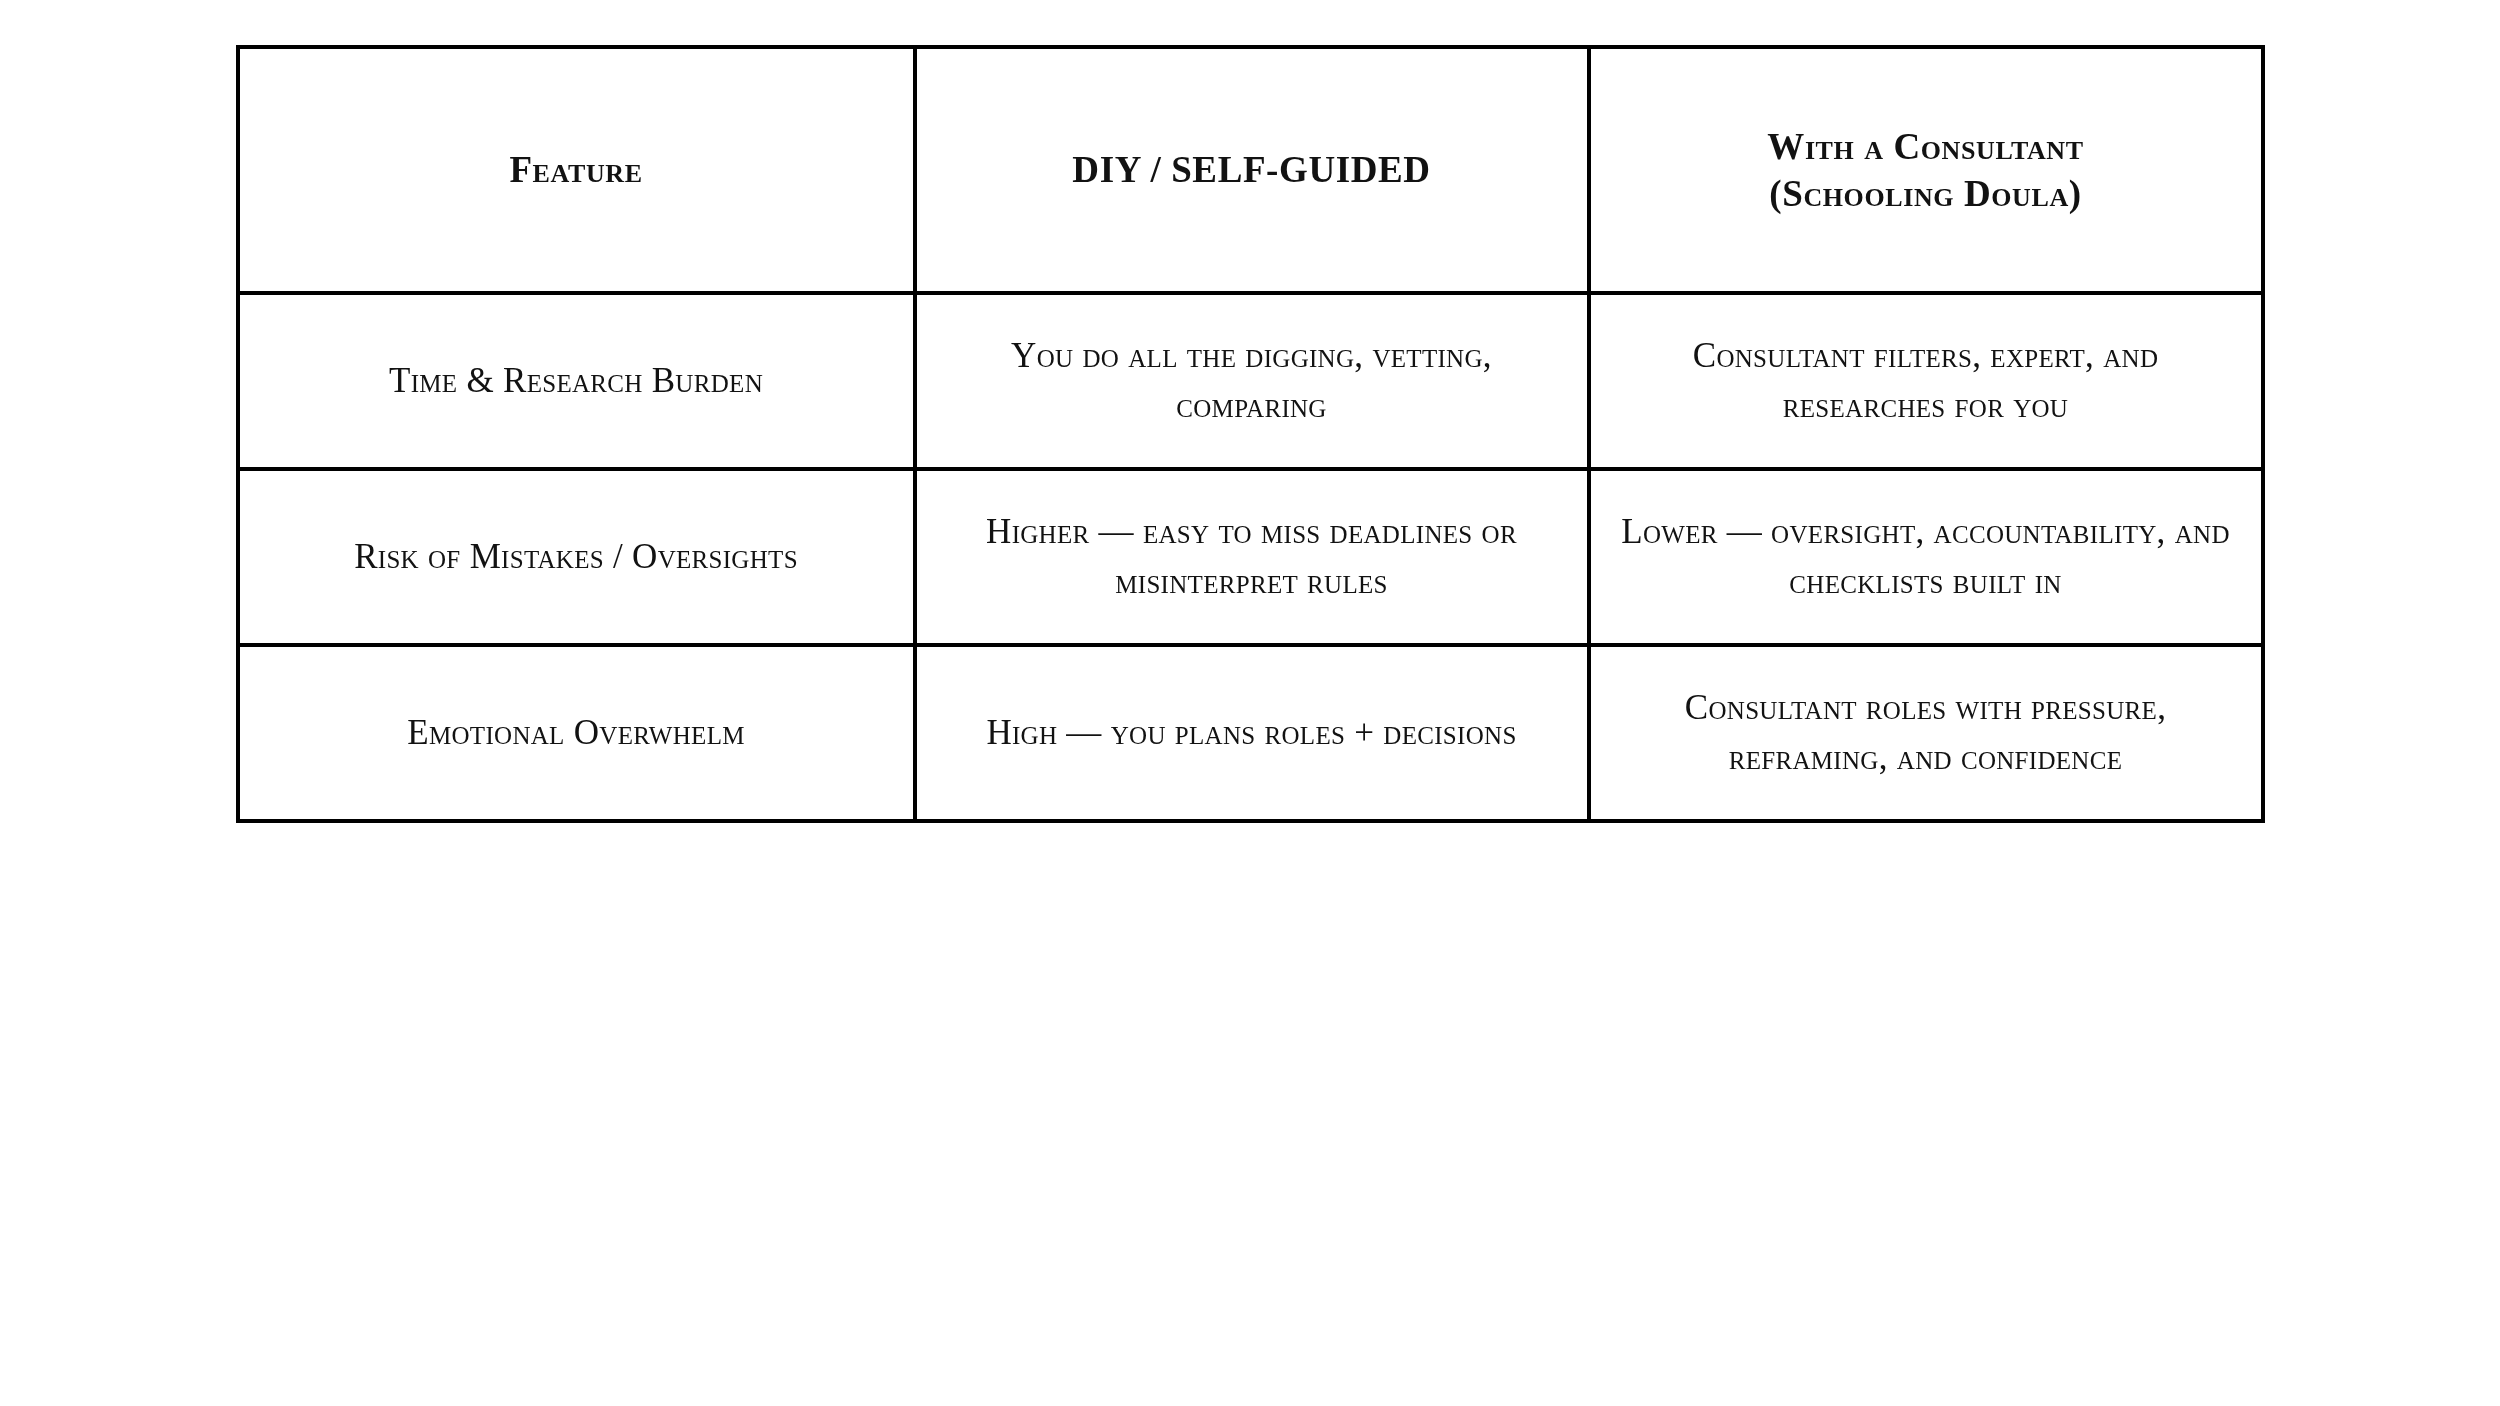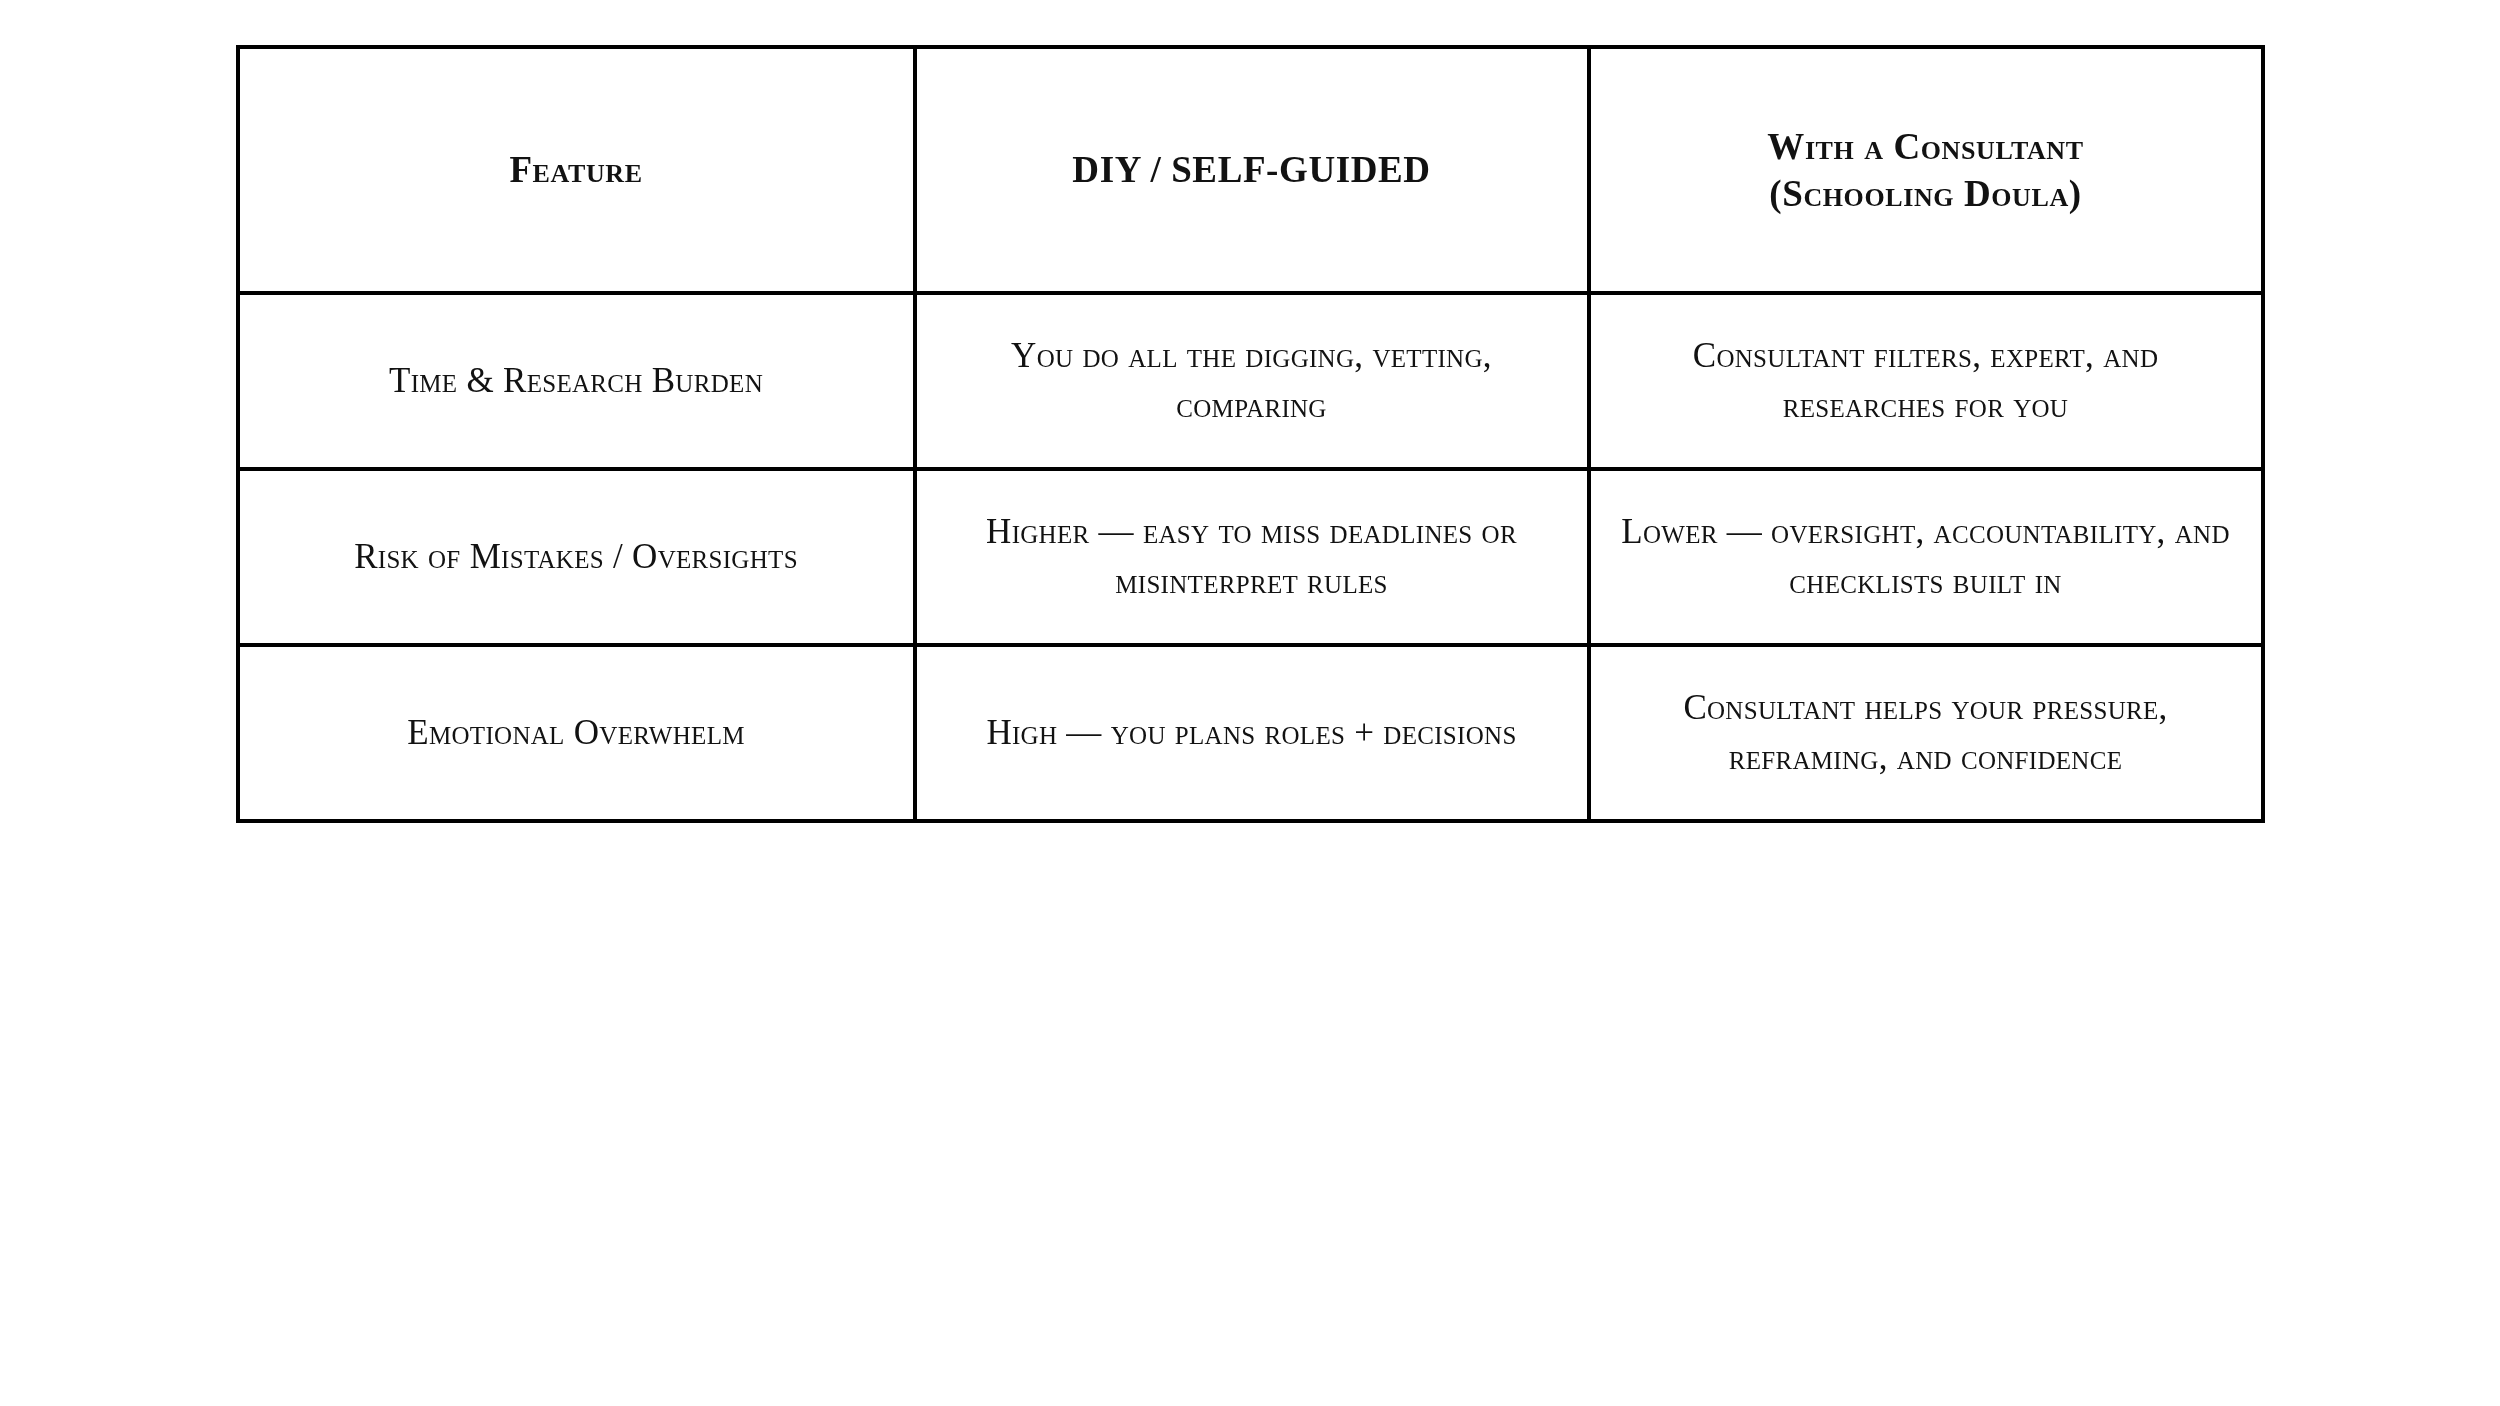--- a/index.html
+++ b/index.html
@@ -121,19 +121,19 @@
 
       <tr>
         <td class="cell-feature">Risk of Mistakes / Oversights</td>
         <td class="cell-diy">Higher — easy to miss deadlines or misinterpret rules</td>
         <td class="cell-consultant">Lower — oversight, accountability, and checklists built in</td>
       </tr>
 
       <tr>
         <td class="cell-feature">Emotional Overwhelm</td>
         <td class="cell-diy">High — you plans roles + decisions</td>
-        <td class="cell-consultant">Consultant helps your pressure, reframing, and confidence</td>
+        <td class="cell-consultant">Consultant roles with pressure, reframing, and confidence</td>
       </tr>
 
     </tbody>
   </table>
 
 </div>
 
 </body></html>

